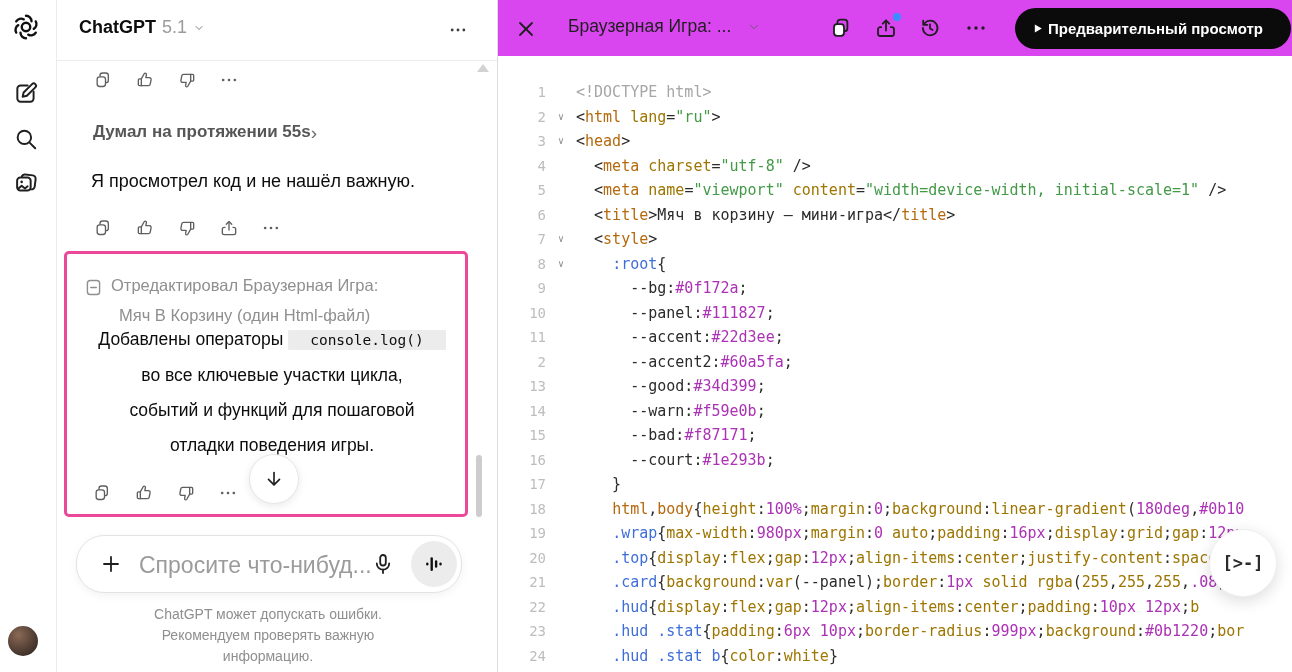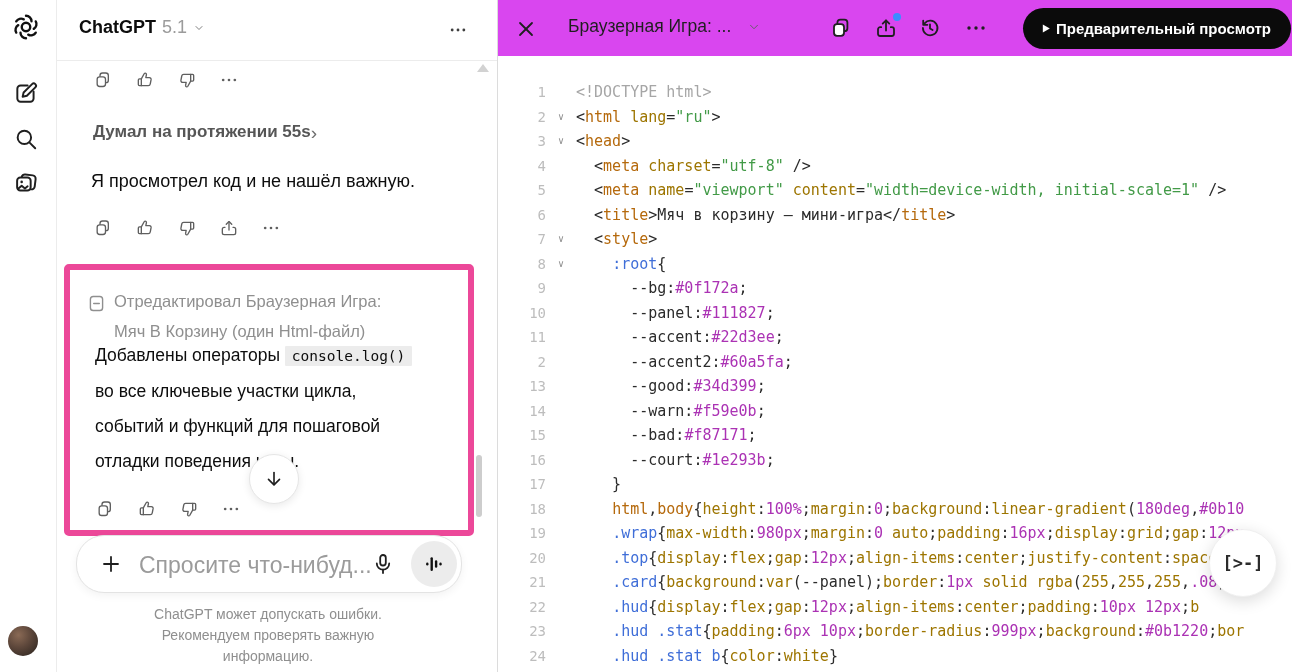--- a/index.html
+++ b/index.html
@@ -23,26 +23,26 @@
   #chat-title .model{color:#9b9b9b;font-weight:400;}
   #chat-header-dots{position:absolute;right:28px;top:20px;}
 
   .action-row{display:flex;gap:22px;align-items:center;}
   .action-btn{width:20px;height:20px;cursor:pointer;}
 
   #thought{position:absolute;left:36px;top:122px;font-size:17px;font-weight:600;color:#565656;display:flex;align-items:center;}
   #thought .chev{color:#6e6e6e;font-size:19px;font-weight:400;line-height:17px;}
   #reply{position:absolute;left:34px;top:171px;font-size:18px;color:#0d0d0d;}
 
-  #edit-card{position:absolute;left:7px;top:264px;width:398px;height:260px;border:6px solid #ec4899;border-radius:5px;background:#fff;}
+  #edit-card{position:absolute;left:7px;top:251px;width:398px;height:260px;border:3px solid #ec4899;border-radius:5px;background:#fff;text-align:center;}
   #edit-head{position:absolute;left:19px;top:16px;display:flex;gap:10px;}
   #edit-head .doc{margin-top:9px;}
   #edit-head .lines{font-size:16.5px;line-height:30px;color:#8f8f8f;}
   #edit-summary{position:absolute;left:25px;top:68px;width:360px;font-size:17.5px;line-height:35px;color:#0d0d0d;}
-  .chip{font-family:"DejaVu Sans Mono",monospace;font-size:14.5px;background:#ececec;border-radius:1px;padding:2px 7px;white-space:nowrap;}
+  .chip{font-family:"DejaVu Sans Mono",monospace;font-size:14.5px;background:#ececec;border-radius:1px;padding:2px 22px;white-space:nowrap;}
   #edit-actions{position:absolute;left:25px;top:229px;}
 
   #scroll-down{position:absolute;left:192px;top:454px;width:48px;height:48px;border-radius:50%;background:#fff;
                border:1px solid #e6e6e6;box-shadow:0 2px 8px rgba(0,0,0,.09);display:flex;align-items:center;justify-content:center;cursor:pointer;}
 
   #composer{position:absolute;left:19px;top:535px;width:384px;height:56px;border:1px solid #e3e3e3;border-radius:28px;
             background:#fff;box-shadow:0 3px 9px rgba(0,0,0,.05);}
   #composer .plus{position:absolute;left:22px;top:16px;cursor:pointer;}
   #composer .ph{position:absolute;left:62px;top:16px;font-size:23px;color:#9b9b9b;white-space:nowrap;}
   #composer .mic{position:absolute;left:294px;top:15px;cursor:pointer;}
@@ -56,21 +56,21 @@
                      border-left:6px solid transparent;border-right:6px solid transparent;border-bottom:8px solid #d2d2d2;}
 
   
   #canvas{left:497px;top:0;width:795px;height:672px;background:#fff;border-left:1px solid #dcdcdc;}
   #canvas-header{position:absolute;left:0;top:0;width:795px;height:56px;background:#d946ef;}
   #canvas-close{position:absolute;left:16px;top:17px;cursor:pointer;}
   #canvas-title{position:absolute;left:70px;top:16px;font-size:17.5px;font-weight:500;color:#1f1f1f;display:flex;align-items:center;gap:16px;cursor:pointer;}
   .hdr-ico{position:absolute;top:16px;width:24px;height:24px;cursor:pointer;}
   #share-wrap .dot{position:absolute;right:-3px;top:-3px;width:8px;height:8px;border-radius:50%;background:#3a8dff;}
   #preview-btn{position:absolute;right:2px;top:8px;height:41px;border-radius:22px;background:#0b0b0b;color:#fff;
-               display:flex;align-items:center;gap:4px;padding:0 20px 0 16px;font-size:15px;font-weight:700;cursor:pointer;}
+               display:flex;align-items:center;gap:4px;padding:0 28px 0 16px;font-size:15px;font-weight:700;cursor:pointer;}
 
   
   #code{position:absolute;left:0;top:56px;width:795px;height:616px;overflow:hidden;
         font-family:"DejaVu Sans Mono",monospace;font-size:15px;line-height:24.5px;padding-top:24px;}
   .code-line{display:flex;height:24.5px;white-space:pre;}
   .ln{flex:none;width:48px;text-align:right;color:var(--c-linenum);font-size:14px;}
   .fold{flex:none;width:30px;text-align:center;color:#909090;font-size:10px;cursor:pointer;}
   .ct{flex:1;overflow:hidden;color:var(--c-code_pl);}
   .tk-pl{color:var(--c-code_pl);} .tk-tag{color:var(--c-code_tag);} .tk-kw{color:var(--c-code_kw);}
   .tk-str{color:var(--c-code_str);} .tk-num{color:var(--c-code_num);} .tk-sel{color:var(--c-code_sel);}

